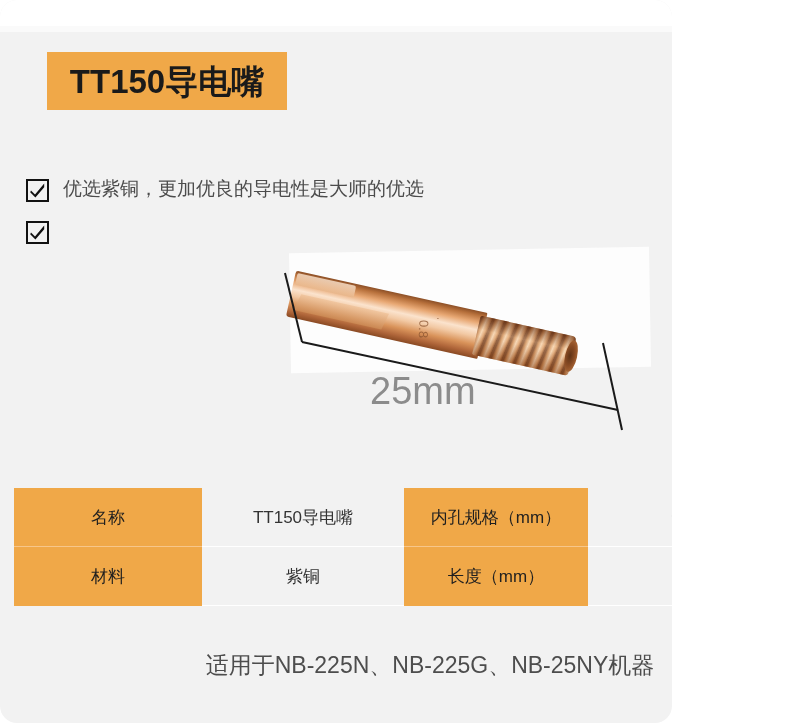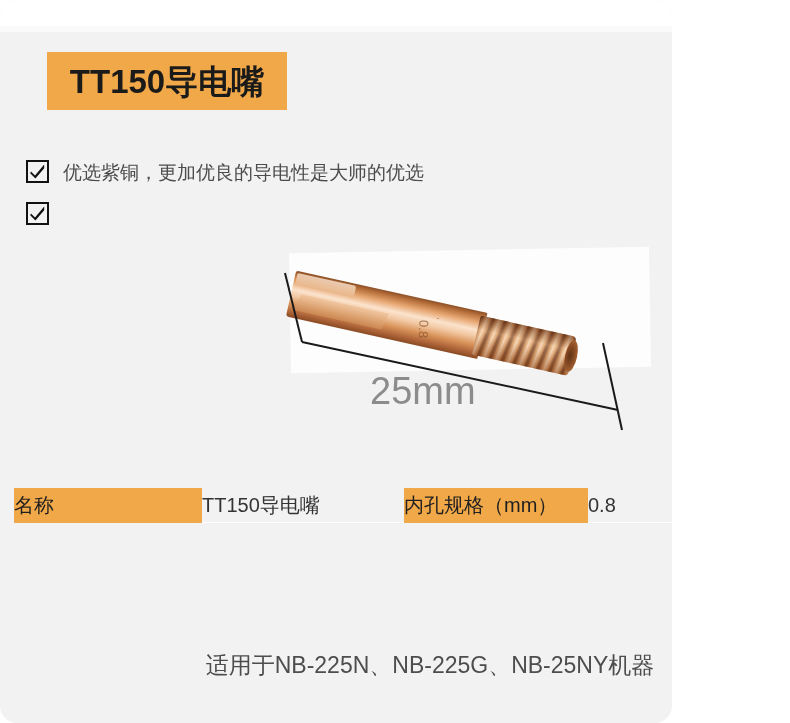--- a/index.html
+++ b/index.html
@@ -58,21 +58,21 @@
 
   
   .features {
     position: absolute;
     left: 26px;
     top: 160px;
     width: 520px;
   }
   .feature-row {
     display: flex;
-    align-items: flex-start;
+    align-items: flex-end;
     height: 42px;
   }
   .checkbox-icon {
     width: 23px;
     height: 23px;
     border: 2px solid #121212;
     box-sizing: border-box;
     position: relative;
     flex: 0 0 auto;
     background: #f2f2f2;
@@ -226,24 +226,25 @@
   .spec-table {
     position: absolute;
     left: 14px;
     top: 488px;
     width: 764px;
     border-collapse: collapse;
     table-layout: fixed;
   }
   .spec-table td {
     height: 34px;
-    font-size: 20px;
+    font-size: 17px;
+    text-align: center;
     vertical-align: middle;
     color: #262626;
-    padding: 0;
+    padding: 12px;
     white-space: nowrap;
   }
   .spec-table td.k {
     background: #f0a848;
     color: #1f1f1f;
     border-bottom: 1px solid #f7c68a;
   }
   .spec-table td.v {
     background: #f2f2f2;
     color: #333333;
@@ -330,18 +331,24 @@
         <col class="col-k2">
         <col class="col-v2">
     </colgroup>
     <tbody>
       <tr>
         <td class="k">名称</td>
         <td class="v">TT150导电嘴</td>
         <td class="k">内孔规格（mm）</td>
         <td class="v">0.8</td>
       </tr>
+      <tr>
+        <td class="k">材料</td>
+        <td class="v">紫铜</td>
+        <td class="k">长度（mm）</td>
+        <td class="v">25</td>
+      </tr>
     </tbody>
   </table>
 
   <div class="footer-note">适用于NB-225N、NB-225G、NB-25NY机器</div>
 
 </div>
 
 </body></html>

